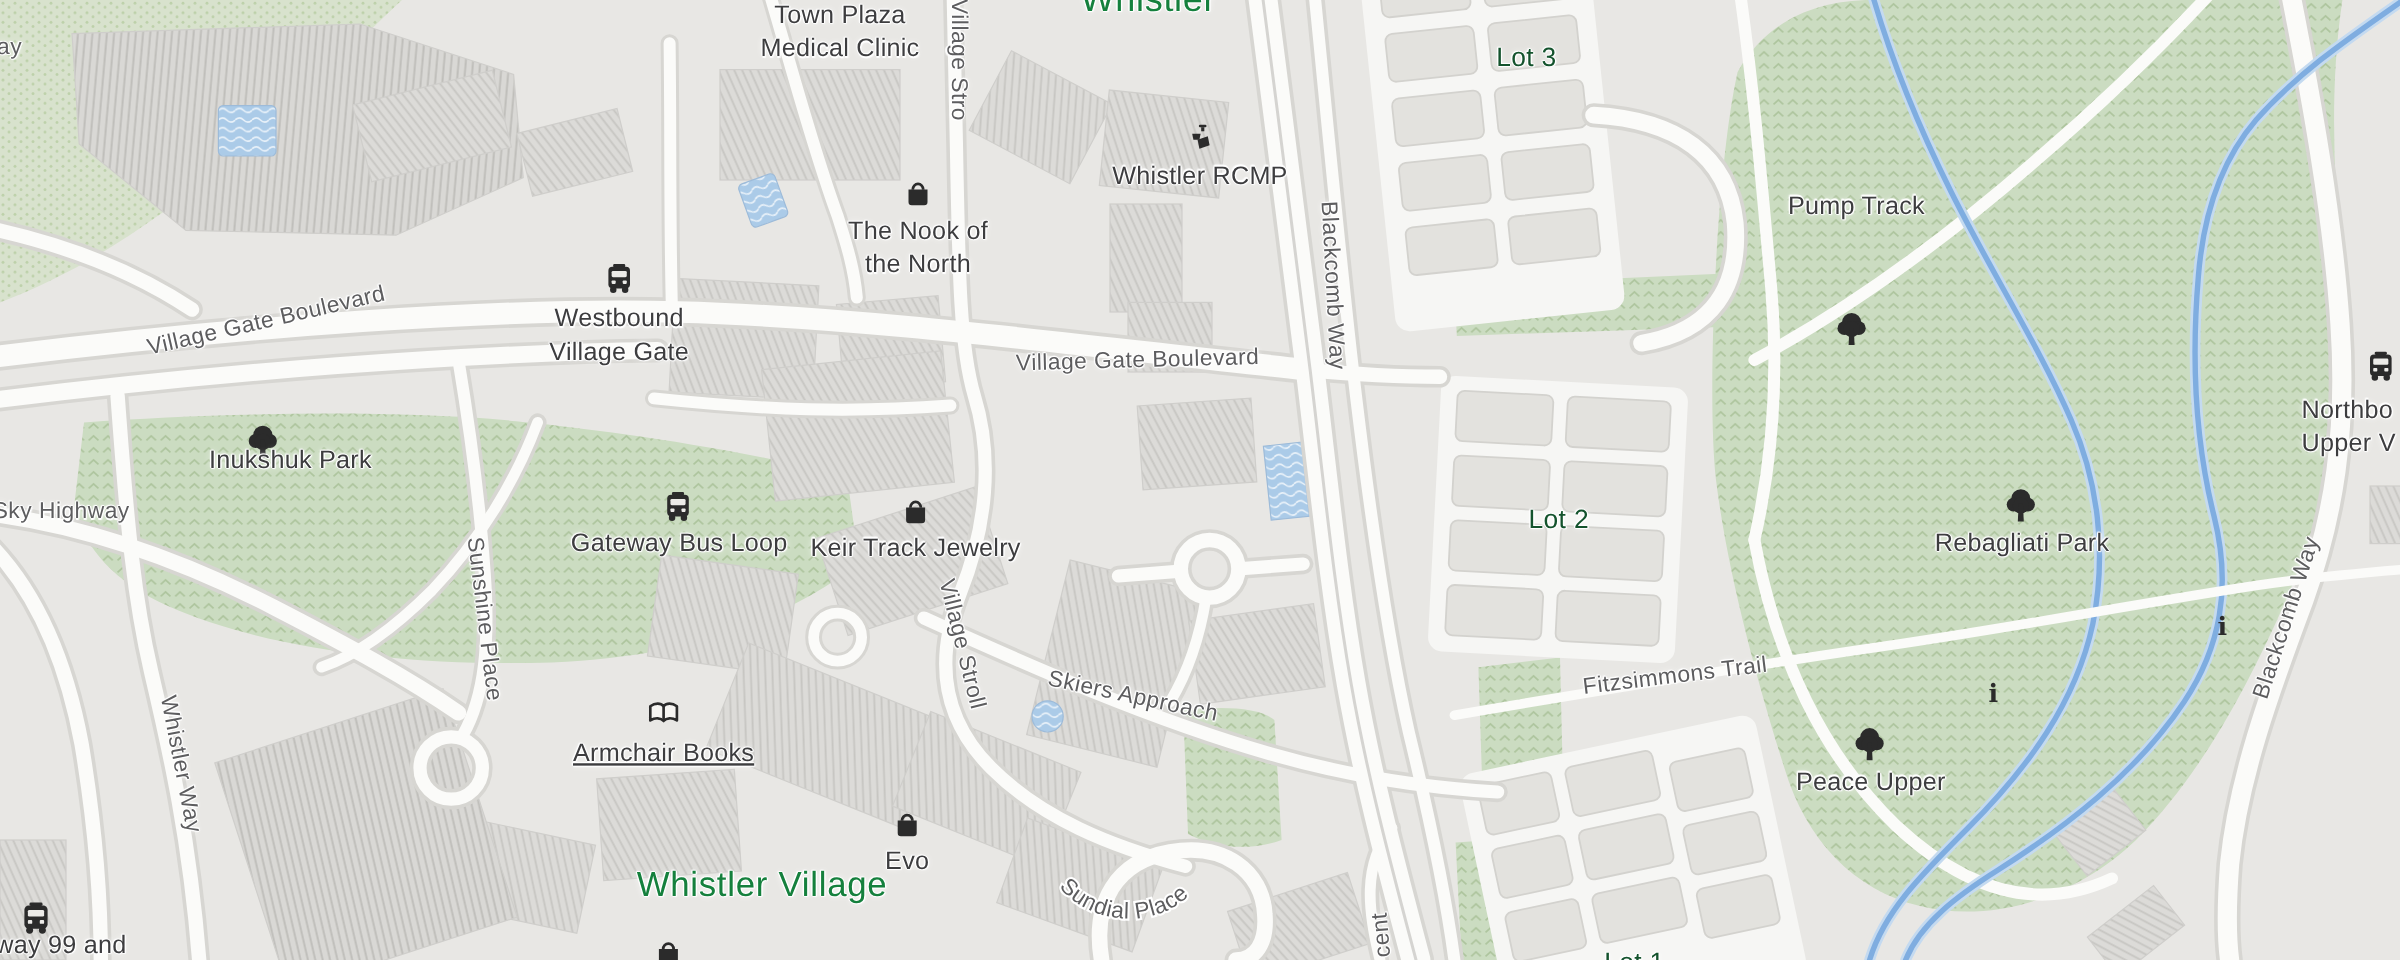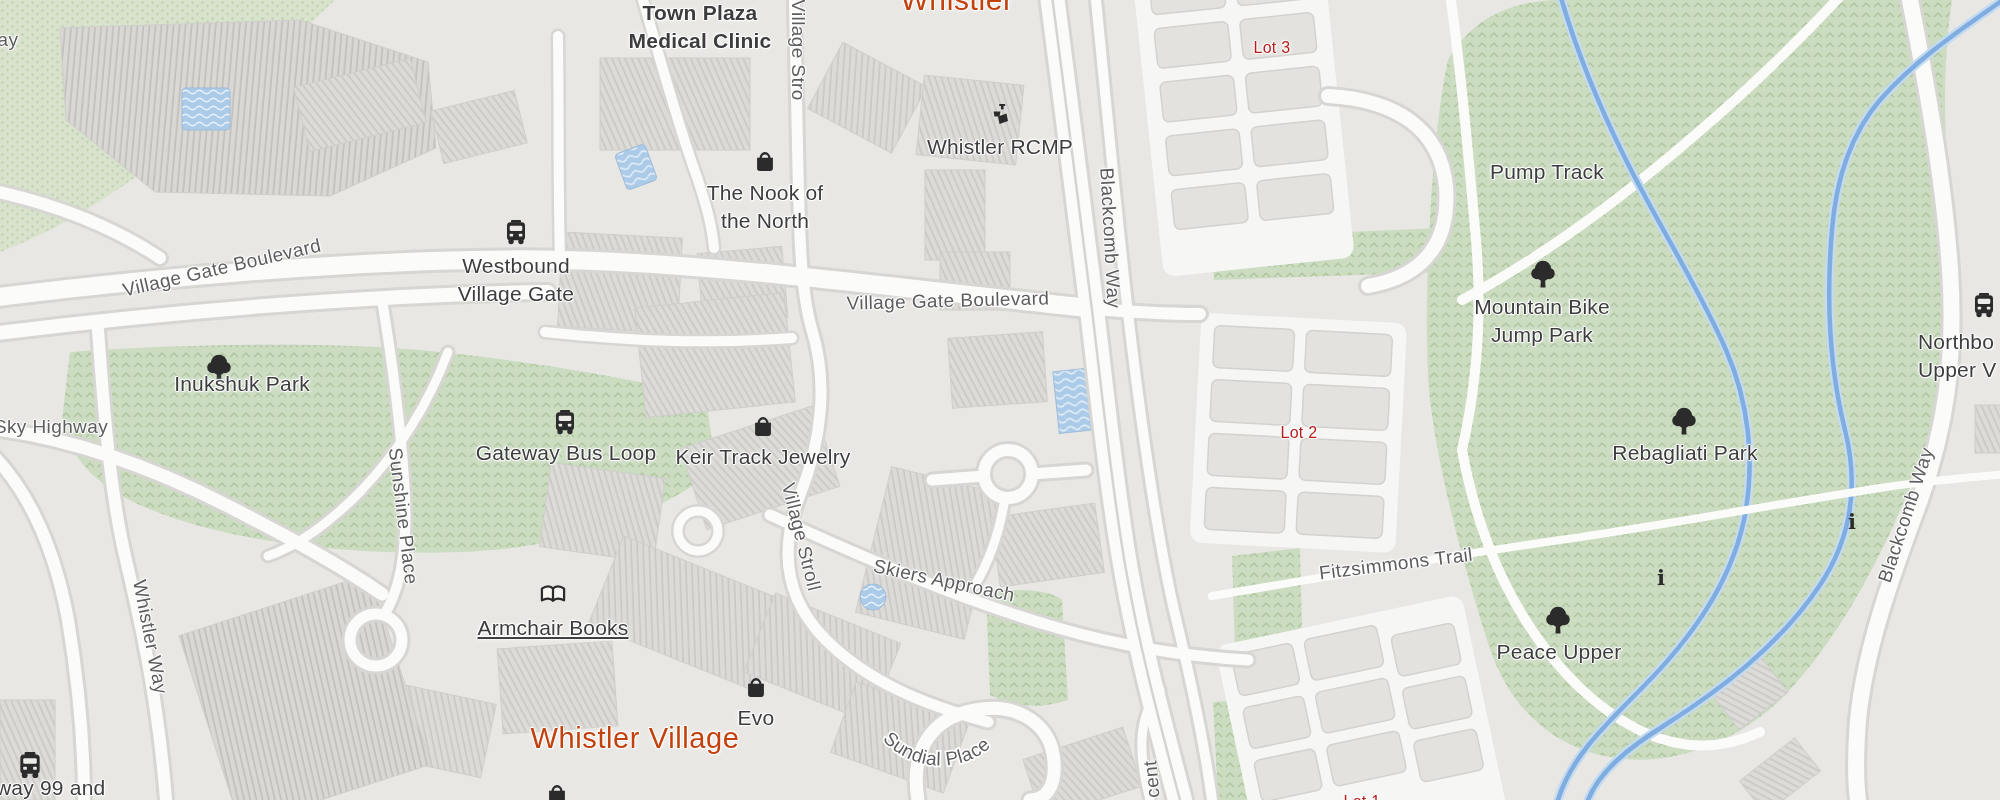--- a/index.html
+++ b/index.html
@@ -6,22 +6,22 @@
   #map{position:relative;width:2000px;height:800px;overflow:hidden;background:#e8e7e4;
        font-family:"Liberation Sans", sans-serif; -webkit-font-smoothing:antialiased;}
   #map svg.canvas{position:absolute;left:0;top:0;}
   .lbl{position:absolute;white-space:nowrap;transform:translate(-50%,-50%);
        text-shadow:0 1px 0 rgba(255,255,255,.9),0 -1px 0 rgba(255,255,255,.9),
                    1px 0 0 rgba(255,255,255,.9),-1px 0 0 rgba(255,255,255,.9),
                    1px 1px 1px rgba(255,255,255,.85),-1px -1px 1px rgba(255,255,255,.85),
                    0 0 6px rgba(255,255,255,.9);}
   .poi-lbl{color:#3d3d3f;font-size:21px;line-height:1.33;text-align:center;letter-spacing:.2px;}
   .street-lbl{color:#5d5d5f;font-size:19px;letter-spacing:.4px;}
-  .city-lbl{color:#c2410c;font-size:29px;letter-spacing:.6px;}
-  .lot-lbl{color:#b91c1c;font-size:16px;letter-spacing:.3px;}
+  .city-lbl{color:#15803d;font-size:29px;letter-spacing:.6px;}
+  .lot-lbl{color:#14532d;font-size:22px;letter-spacing:.3px;}
   .ico{position:absolute;transform:translate(-50%,-50%);color:#2b2b2b;}
   .ico svg{display:block;}
   .svglbl{font-family:"Liberation Sans",sans-serif;font-size:19px;fill:#5d5d5f;
           stroke:#ffffff;stroke-width:3.5px;paint-order:stroke;letter-spacing:.4px;}
 </style>
 </head>
 <body>
 
 <div id="map">
 
@@ -345,43 +345,39 @@
       <svg width="22" height="22">
         <use href="#sym-info" width="22" height="22"></use>
       </svg>
     </span>
   <span class="ico" style="left:1661px;top:577px;">
       <svg width="22" height="22">
         <use href="#sym-info" width="22" height="22"></use>
       </svg>
     </span>
 
-  <div class="lbl poi-lbl" style="left:700px;top:27px;font-weight:bold;">
+  <div class="lbl poi-lbl" style="left:700px;top:27px;">
     <div>Town Plaza</div>
     <div>Medical Clinic</div>
   </div>
   <div class="lbl poi-lbl" style="left:1000px;top:147px;">Whistler RCMP</div>
   <div class="lbl poi-lbl" style="left:765px;top:207px;">
     <div>The Nook of</div>
     <div>the North</div>
   </div>
   <div class="lbl poi-lbl" style="left:516px;top:280px;">
     <div>Westbound</div>
     <div>Village Gate</div>
   </div>
   <div class="lbl poi-lbl" style="left:566px;top:453px;">Gateway Bus Loop</div>
   <div class="lbl poi-lbl" style="left:763px;top:457px;">Keir Track Jewelry</div>
   <div class="lbl poi-lbl" style="left:553px;top:628px;text-decoration:underline;">Armchair Books</div>
   <div class="lbl poi-lbl" style="left:756px;top:718px;">Evo</div>
   <div class="lbl poi-lbl" style="left:218px;top:384px;margin-left:24px;">Inukshuk Park</div>
   <div class="lbl poi-lbl" style="left:1547px;top:172px;">Pump Track</div>
-  <div class="lbl poi-lbl" style="left:1542px;top:321px;">
-    <div>Mountain Bike</div>
-    <div>Jump Park</div>
-  </div>
   <div class="lbl poi-lbl" style="left:1685px;top:453px;">Rebagliati Park</div>
   <div class="lbl poi-lbl" style="left:1559px;top:652px;">Peace Upper</div>
   <div class="lbl poi-lbl" style="left:1918px;top:356px;transform:translate(0,-50%);text-align:left;">
     <div>Northbo</div>
     <div>Upper V</div>
   </div>
   <div class="lbl poi-lbl" style="left:-4px;top:788px;transform:translate(0,-50%);text-align:left;">way 99 and</div>
 
   <div class="lbl street-lbl" style="left:222px;top:268px;transform:translate(-50%,-50%) rotate(-13deg);">Village Gate Boulevard</div>
   <div class="lbl street-lbl" style="left:948px;top:301px;transform:translate(-50%,-50%) rotate(-1.5deg);">Village Gate Boulevard</div>

